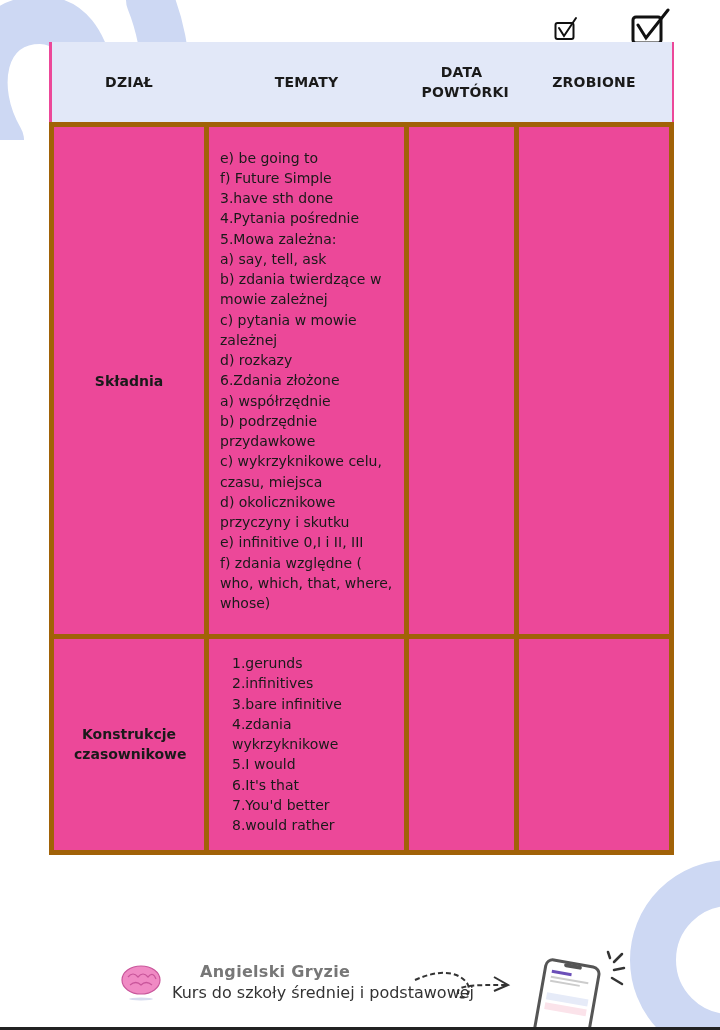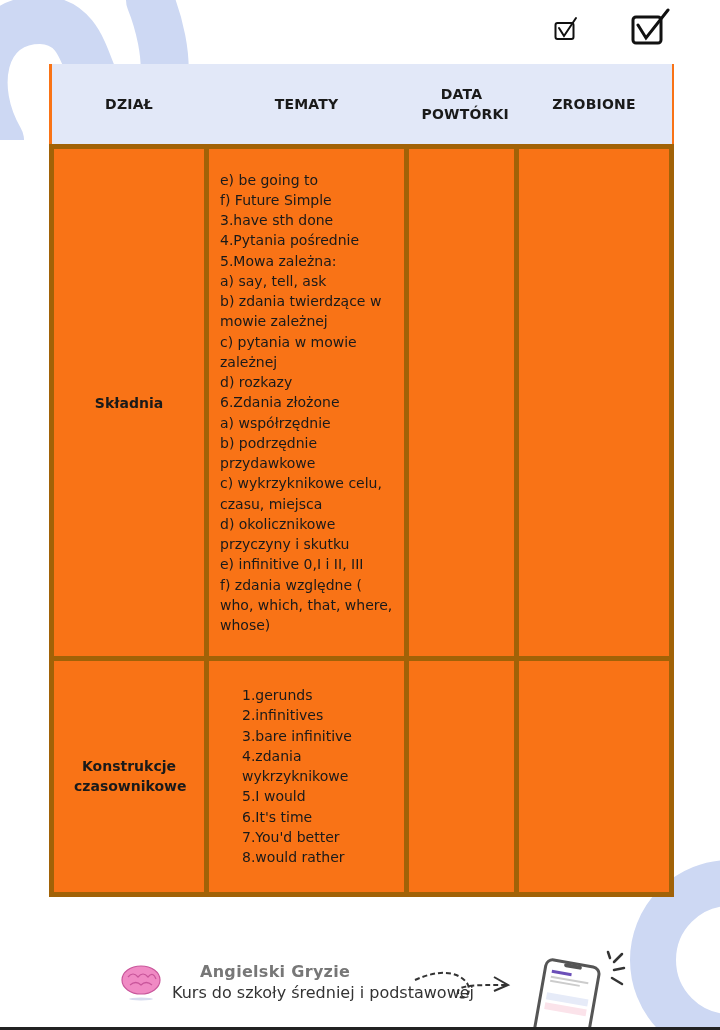--- a/index.html
+++ b/index.html
@@ -1,27 +1,27 @@
 <!DOCTYPE html>
 <html><head>
 <meta charset="utf-8">
 <style>
   html,body{margin:0;padding:0;}
   body{width:720px;height:1030px;position:relative;overflow:hidden;background:#ffffff;font-family:"DejaVu Sans","Liberation Sans",sans-serif;color:#1a1a1a;}
   .deco-squiggle{position:absolute;left:-40px;top:-60px;width:240px;height:200px;z-index:0;}
   .deco-ring{position:absolute;right:-110px;top:860px;width:200px;height:200px;border-radius:50%;border:46px solid #cdd8f3;box-sizing:border-box;z-index:0;}
   .check-small{position:absolute;left:554px;top:15px;width:24px;height:26px;}
   .check-big{position:absolute;left:630px;top:8px;width:42px;height:38px;}
-  table.plan{position:absolute;left:49px;top:64px;width:620px;border-collapse:collapse;z-index:1;background:#f97316;table-layout:fixed;}
+  table.plan{position:absolute;left:49px;top:42px;width:620px;border-collapse:collapse;z-index:1;background:#ec4899;table-layout:fixed;}
   table.plan th{background:#e2e8f8;height:80px;font-weight:bold;font-size:14px;letter-spacing:0.2px;text-align:center;vertical-align:middle;border:none;padding:0 4px;line-height:20px;}
   table.plan td{border:5px solid #a16207;vertical-align:middle;font-size:14px;}
   td.dzial{text-align:center;font-weight:bold;font-size:14.5px;line-height:20px;}
   td.tematy{padding:14px 10px 14px 11px;}
   .topics{list-style:none;margin:0;padding:0;line-height:20.25px;font-size:14px;}
-  .olist{list-style:none;margin:10px;padding:0 0 0 12px;line-height:20.3px;font-size:14px;}
+  .olist{list-style:none;margin:0;padding:0 0 0 12px;line-height:20.3px;font-size:14px;}
   .olist li span.n{display:inline-block;min-width:12px;}
   .footer-brand{position:absolute;left:120px;top:962px;display:flex;align-items:center;}
   .brain{width:42px;height:38px;margin-right:10px;}
   .brand-title{font-weight:bold;font-size:16px;color:#777;letter-spacing:0.3px;margin-left:28px;}
   .brand-sub{font-size:16px;color:#333;margin-top:2px;}
   .arrow{position:absolute;left:412px;top:965px;width:100px;height:40px;}
   .phone{position:absolute;left:522px;top:950px;width:110px;height:80px;}
   .bottom-bar{position:absolute;left:0;bottom:0;width:720px;height:3px;background:#222;}
 </style>
 </head>
@@ -84,21 +84,21 @@
     </tr>
     <tr style="height:188px;">
       <td class="dzial"><span style="display:inline-block;width:110px;">Konstrukcje czasownikowe</span></td>
       <td class="tematy">
         <ol class="olist" id="topics1">
             <li><span class="n">1.</span><span>gerunds</span></li>
             <li><span class="n">2.</span><span>infinitives</span></li>
             <li><span class="n">3.</span><span>bare infinitive</span></li>
             <li><span class="n">4.</span><span>zdania wykrzyknikowe</span></li>
             <li><span class="n">5.</span><span>I would</span></li>
-            <li><span class="n">6.</span><span>It's time</span></li>
+            <li><span class="n">6.</span><span>It's that</span></li>
             <li><span class="n">7.</span><span>You'd better</span></li>
             <li><span class="n">8.</span><span>would rather</span></li>
           </ol>
       </td>
       <td></td>
       <td></td>
     </tr>
   </tbody>
 </table>
 

